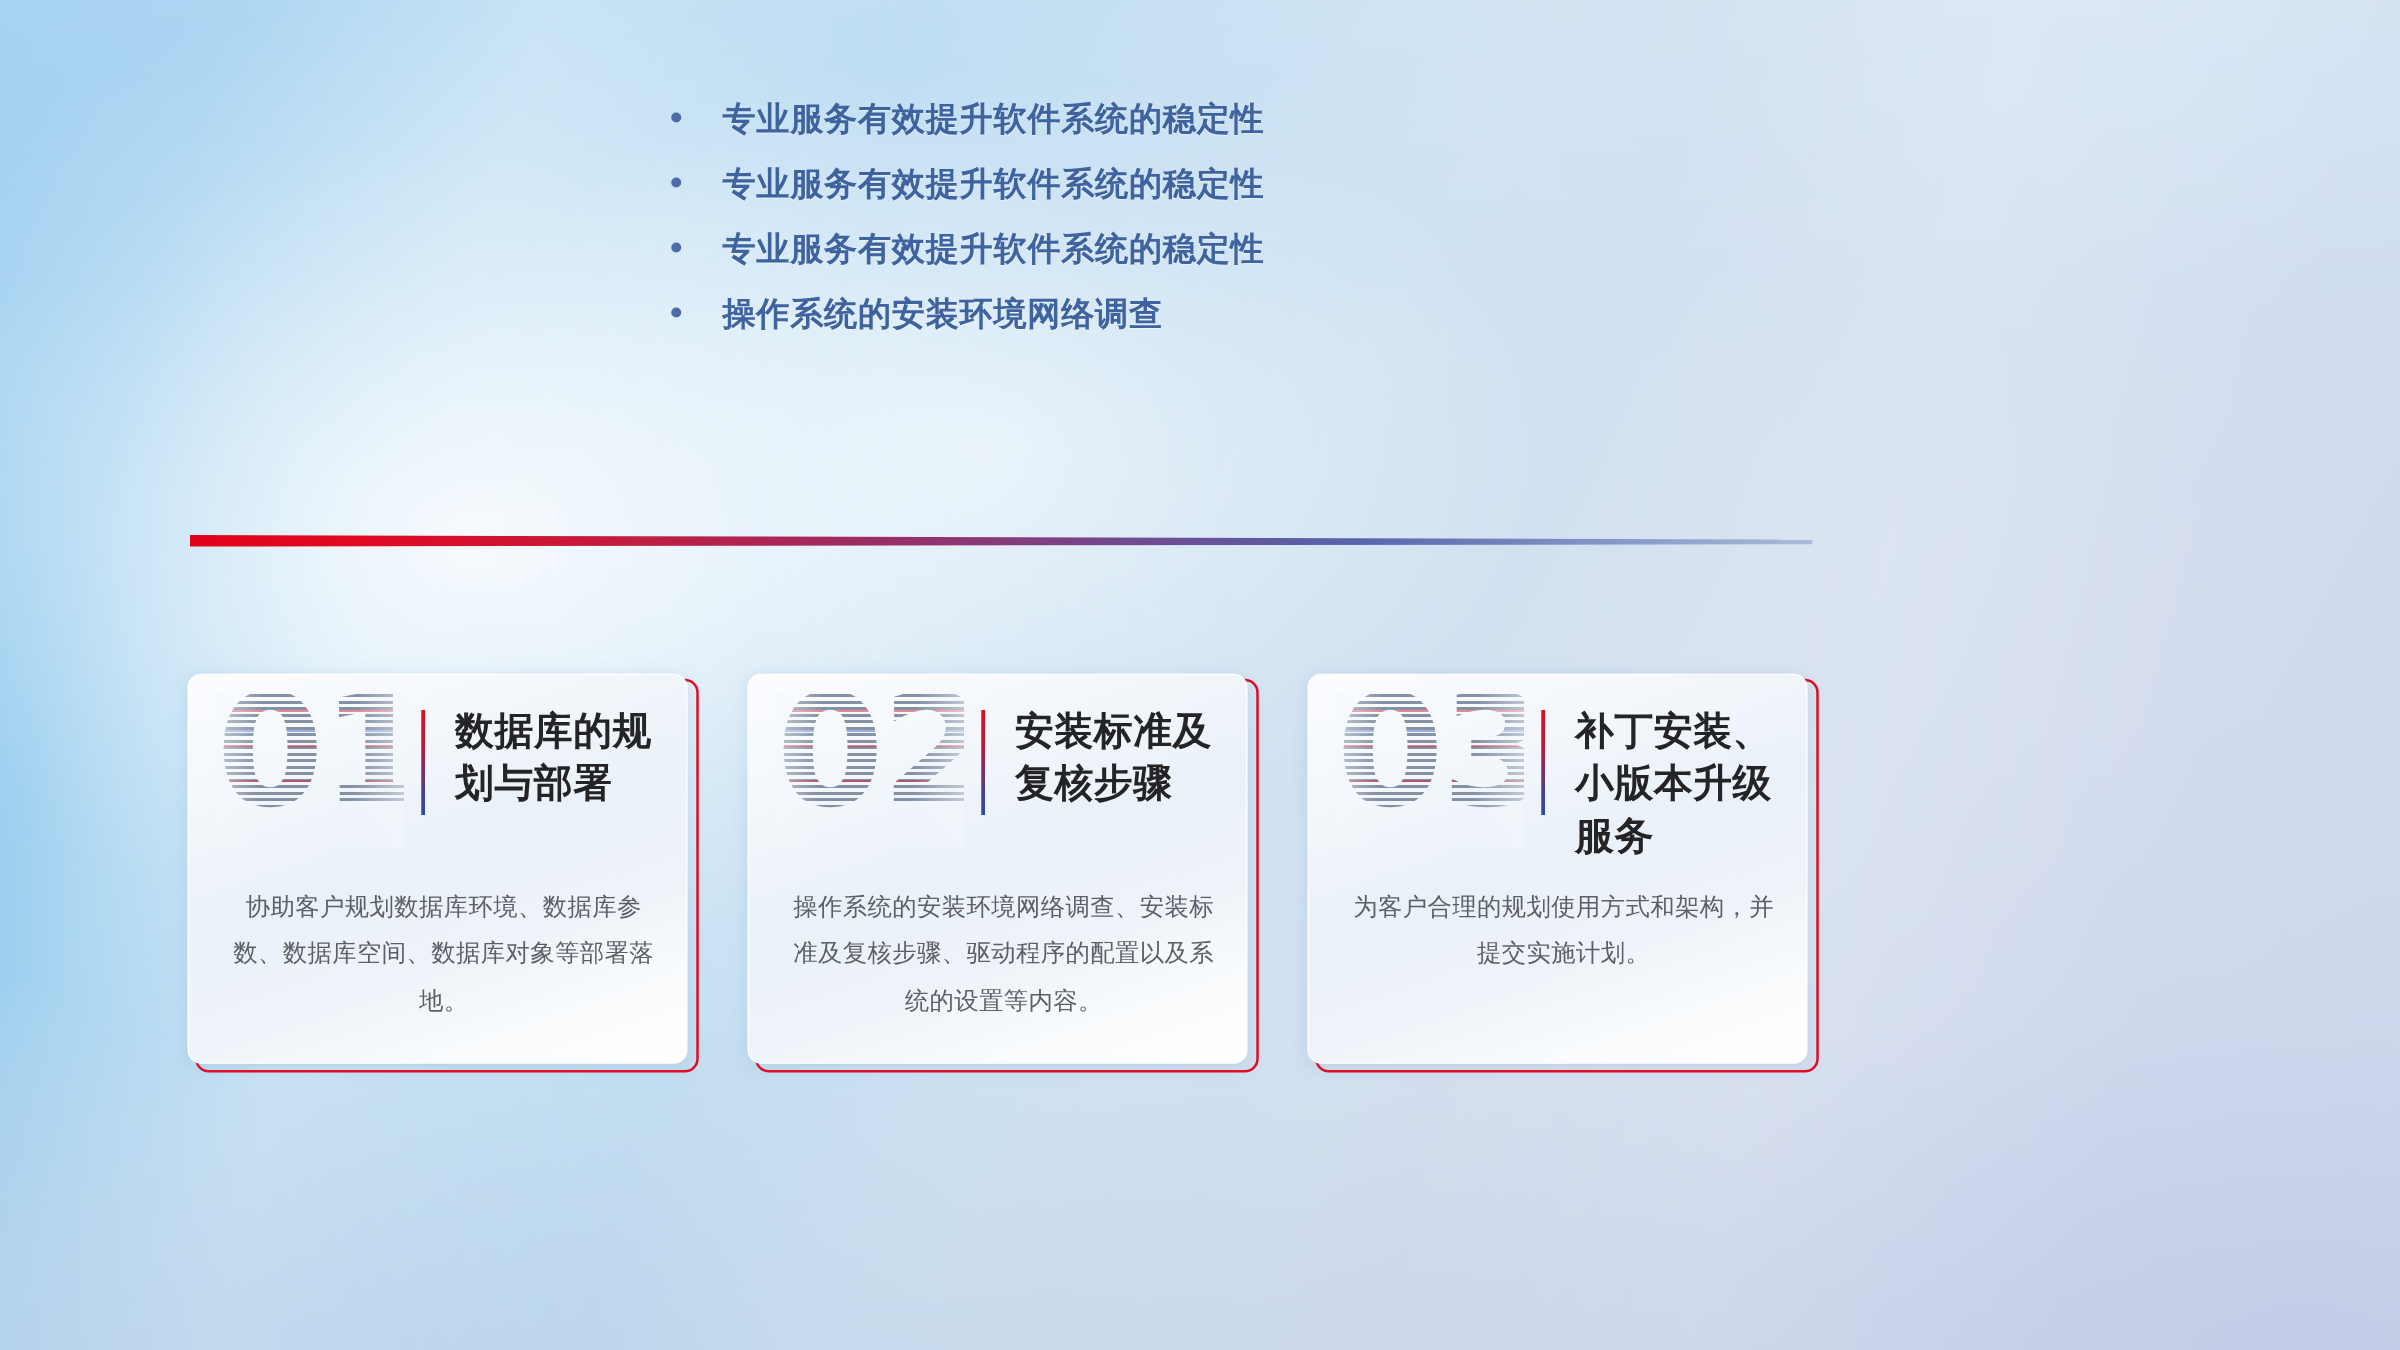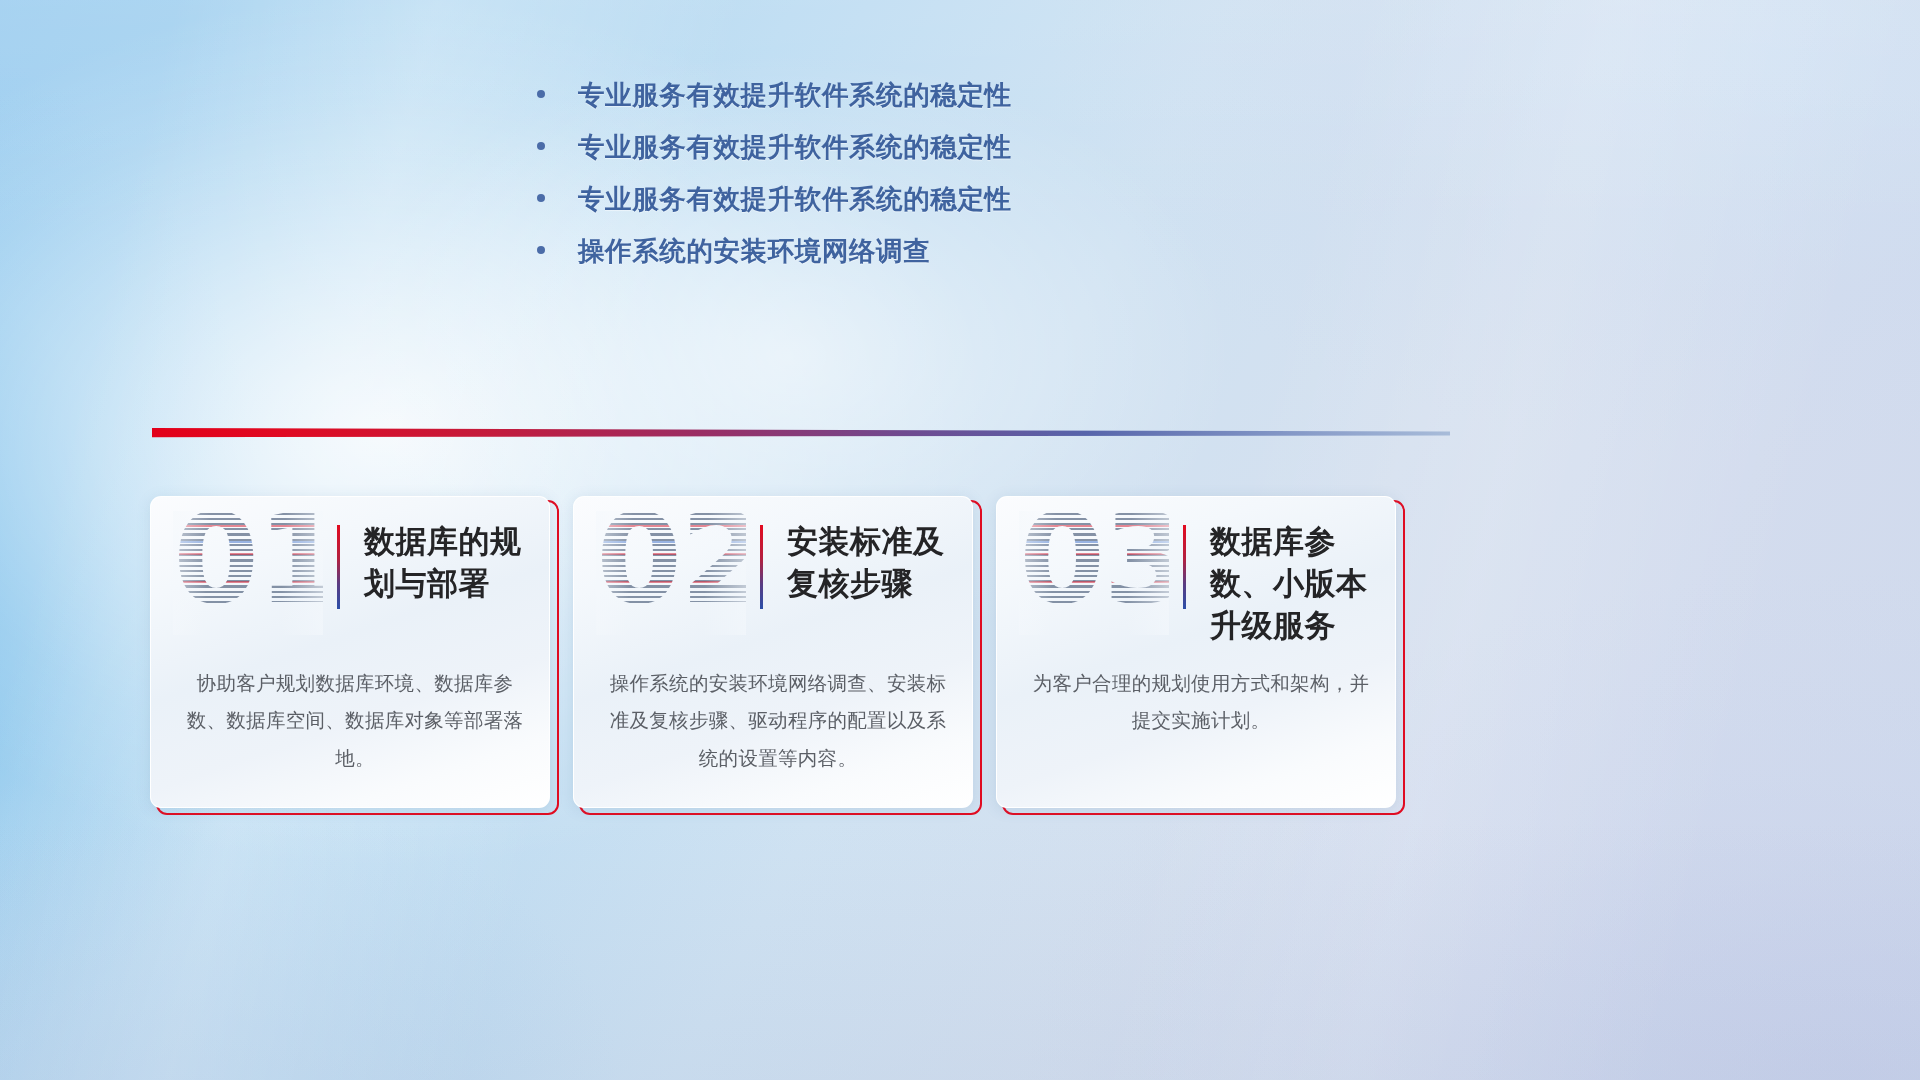--- a/index.html
+++ b/index.html
@@ -79,23 +79,23 @@
   }
 
   
   #divider{
     position:absolute;left:150px;top:424px;width:1300px;height:16px;
   }
   #divider svg{display:block;width:100%;height:100%;}
 
   
   #cards{
-    position:absolute;left:150px;top:496px;
+    position:absolute;left:150px;top:539px;
     width:1300px;height:320px;
-    display:flex;gap:20px;
+    display:flex;gap:45px;
   }
   .card{
     position:relative;
     width:403px;height:315px;
     flex:0 0 auto;
   }
   .card-redframe{
     position:absolute;left:6px;top:4px;
     width:403px;height:315px;
     border:2.2px solid #e30b20;
@@ -290,20 +290,20 @@
     <div class="card-body">
       <div class="card-head">
         <div class="card-num">
           <div class="numtxt">03</div>
           <div class="numtxt tintA">03</div>
           <div class="numtxt tintB">03</div>
           <div class="numfade"></div>
         </div>
         <div class="card-title-wrap">
           <span class="title-bar"></span>
-          <span class="card-title">数据库参数、小版本升级服务</span>
+          <span class="card-title">补丁安装、小版本升级服务</span>
         </div>
       </div>
       <div class="card-desc">为客户合理的规划使用方式和架构，并提交实施计划。</div>
     </div>
   </div>
 
 </div>
 
 </body></html>

